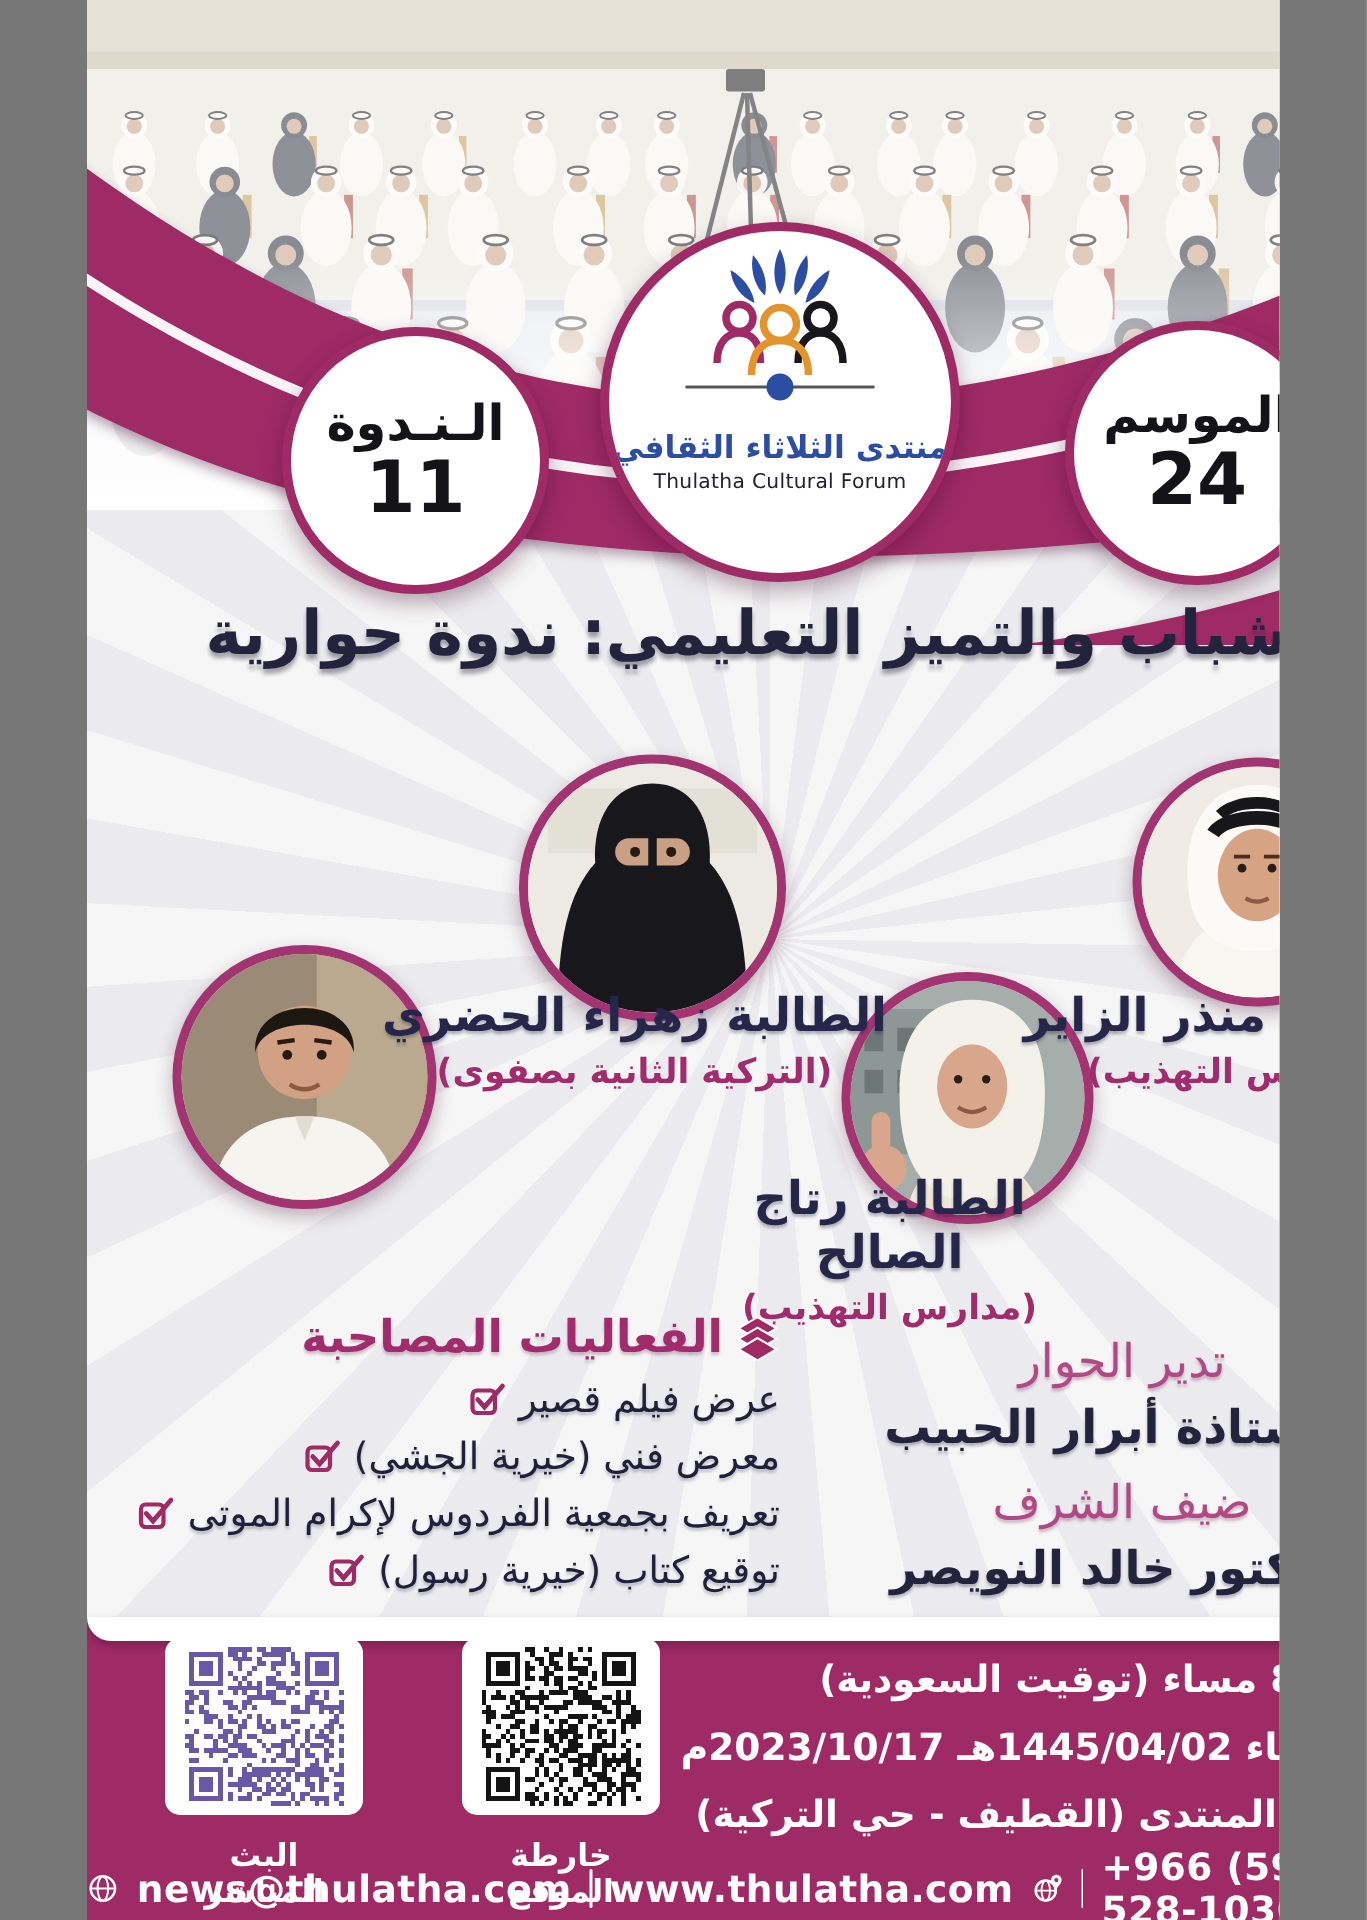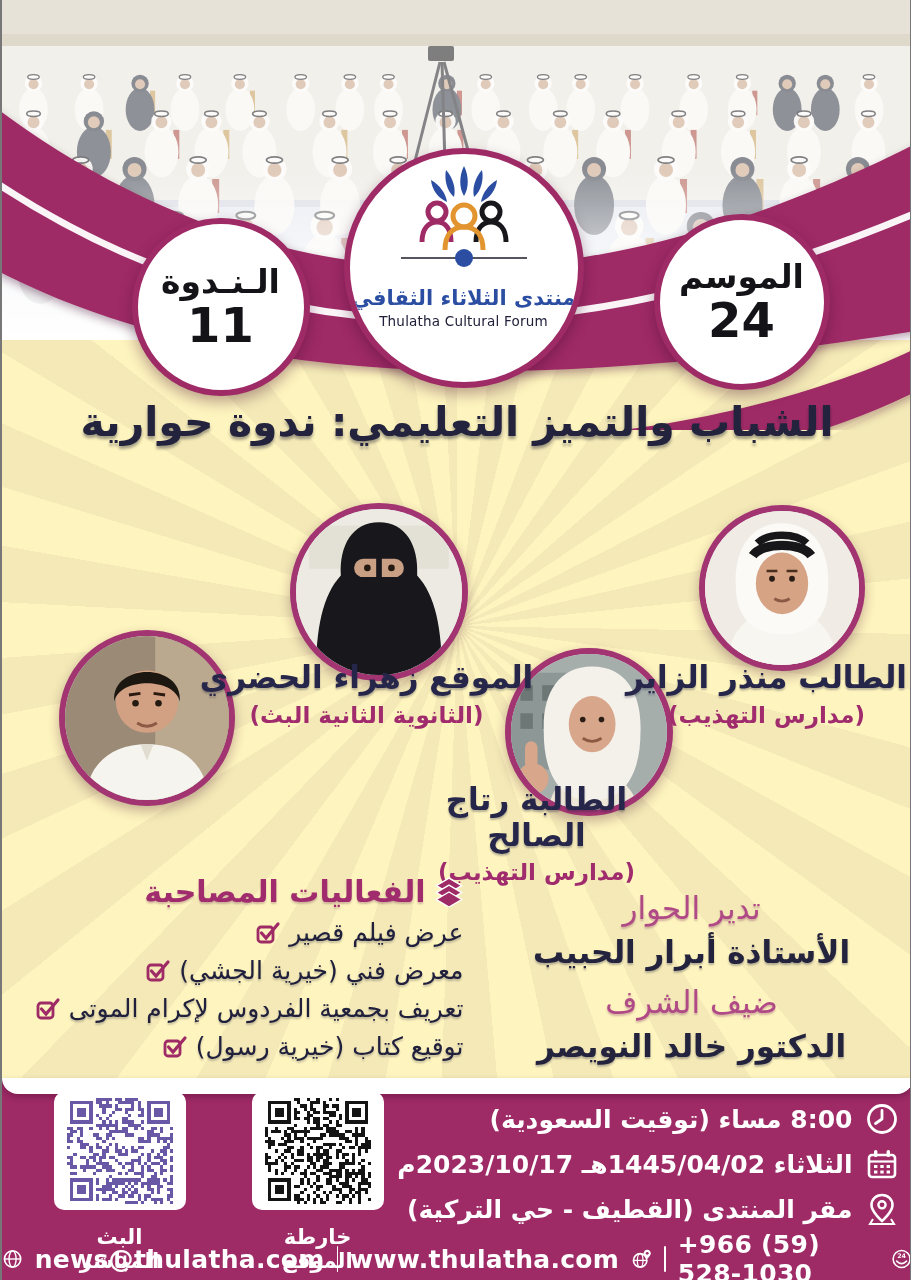--- a/index.html
+++ b/index.html
@@ -1,19 +1,19 @@
 <!DOCTYPE html>
 <html lang="ar"><head>
 <meta charset="utf-8">
 <style>
   html,body{margin:0;padding:0;background:#777;}
   *{box-sizing:border-box;}
   .poster{
-    position:relative;width:908px;height:1280px;margin:0 auto;
-    background:#fde047;overflow:hidden;
+    position:relative;width:795px;height:1280px;margin:0 auto;
+    background:#e5e5e5;overflow:hidden;
     font-family:"DejaVu Sans", sans-serif;
   }
   .abs{position:absolute;}
   
   .rays{
     left:0;top:290px;width:911px;height:800px;
     background:repeating-conic-gradient(from 0deg at 50% 42%, #ffffff 0deg 7deg, #efeef3 7deg 14deg);
     opacity:.65;
   }
   .hero-svg{left:0;top:0;width:911px;height:430px;}
@@ -606,22 +606,22 @@
       <ellipse cx="52" cy="45" rx="15" ry="18" fill="#d8a68a"></ellipse>
       <circle cx="46" cy="42" r="1.8" fill="#2a1d15"></circle>
       <circle cx="58" cy="42" r="1.8" fill="#2a1d15"></circle>
       <path d="M46 54 Q52 58 58 54" stroke="#8a5a44" stroke-width="1.8" fill="none"></path>
       <rect x="9" y="56" width="8" height="18" rx="4" fill="#d8a68a"></rect>
       <circle cx="14" cy="80" r="10" fill="#d8a68a"></circle>
     </svg>
   </div>
 
   <div class="abs pname" style="left:170px;top:660px;width:390px;">
-    <div class="nm">الموقع زهراء الحضري</div>
-    <div class="sc">(الثانوية الثانية البث)</div>
+    <div class="nm">الطالبة زهراء الحضري</div>
+    <div class="sc">(التركية الثانية بصفوى)</div>
   </div>
   <div class="abs pname" style="left:620px;top:660px;width:290px;">
     <div class="nm">الطالب منذر الزاير</div>
     <div class="sc">(مدارس التهذيب)</div>
   </div>
   <div class="abs pname" style="left:390px;top:782px;width:290px;">
     <div class="nm">الطالبة رتاج الصالح</div>
     <div class="sc">(مدارس التهذيب)</div>
   </div>
 

